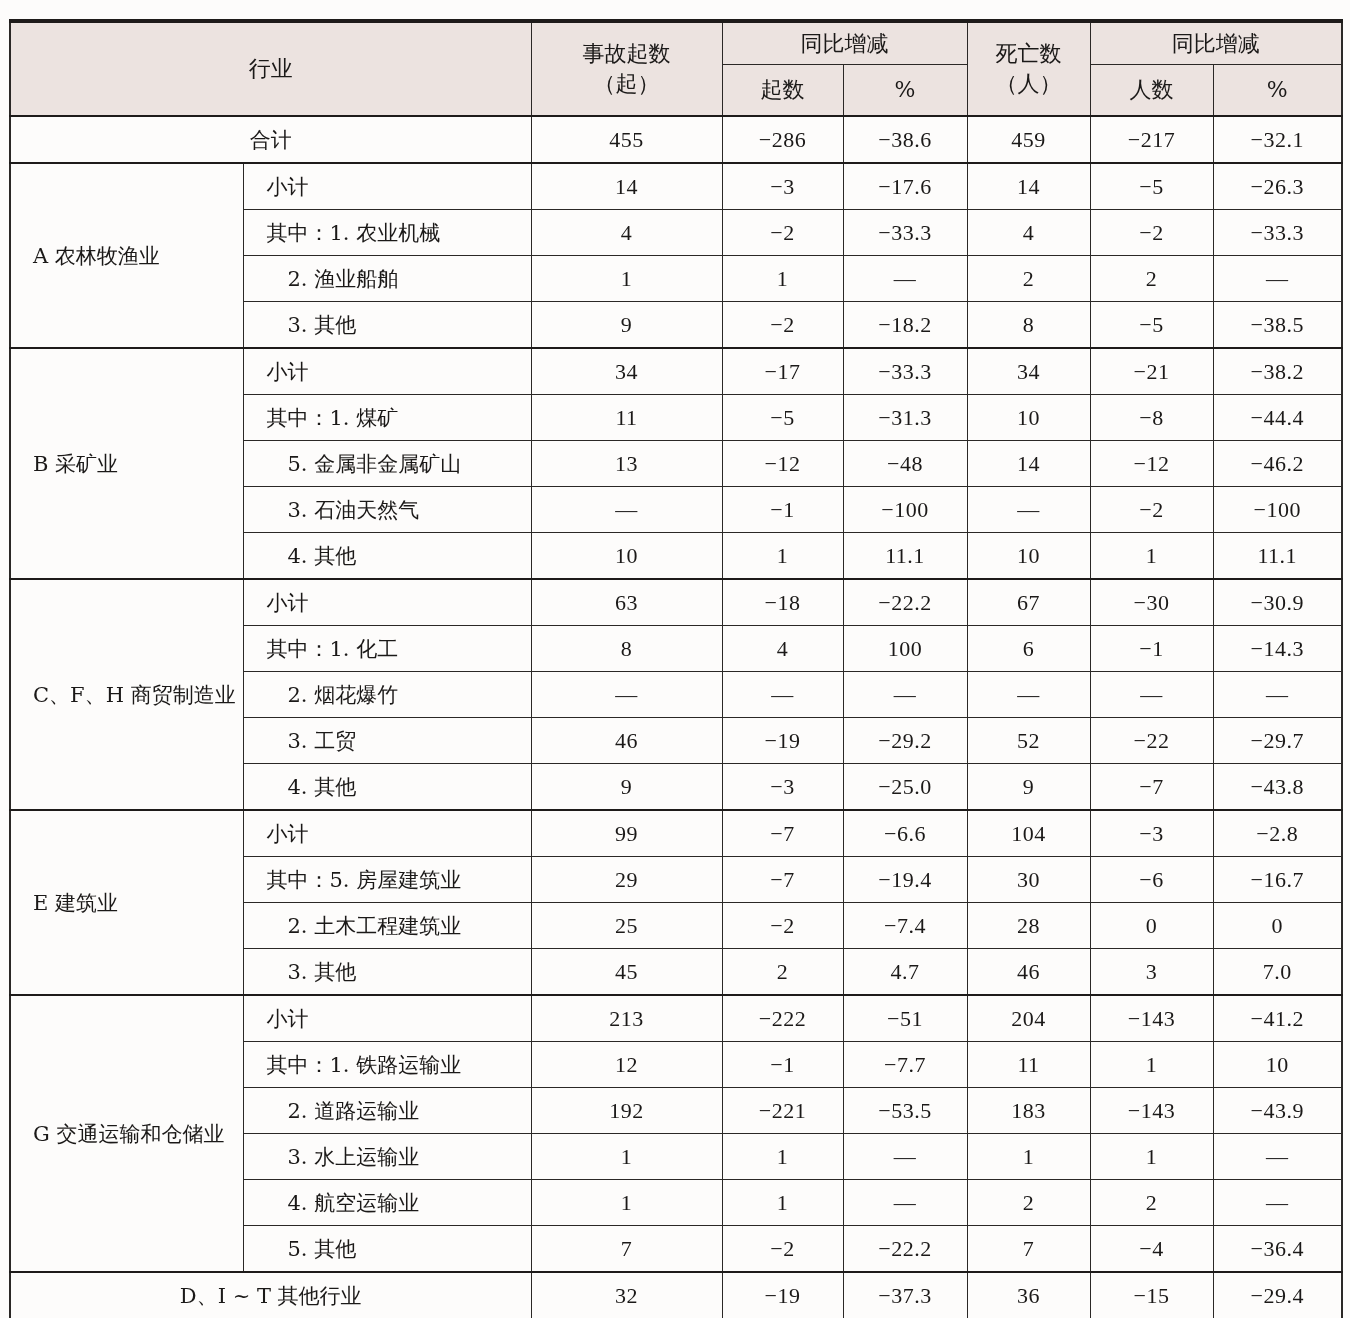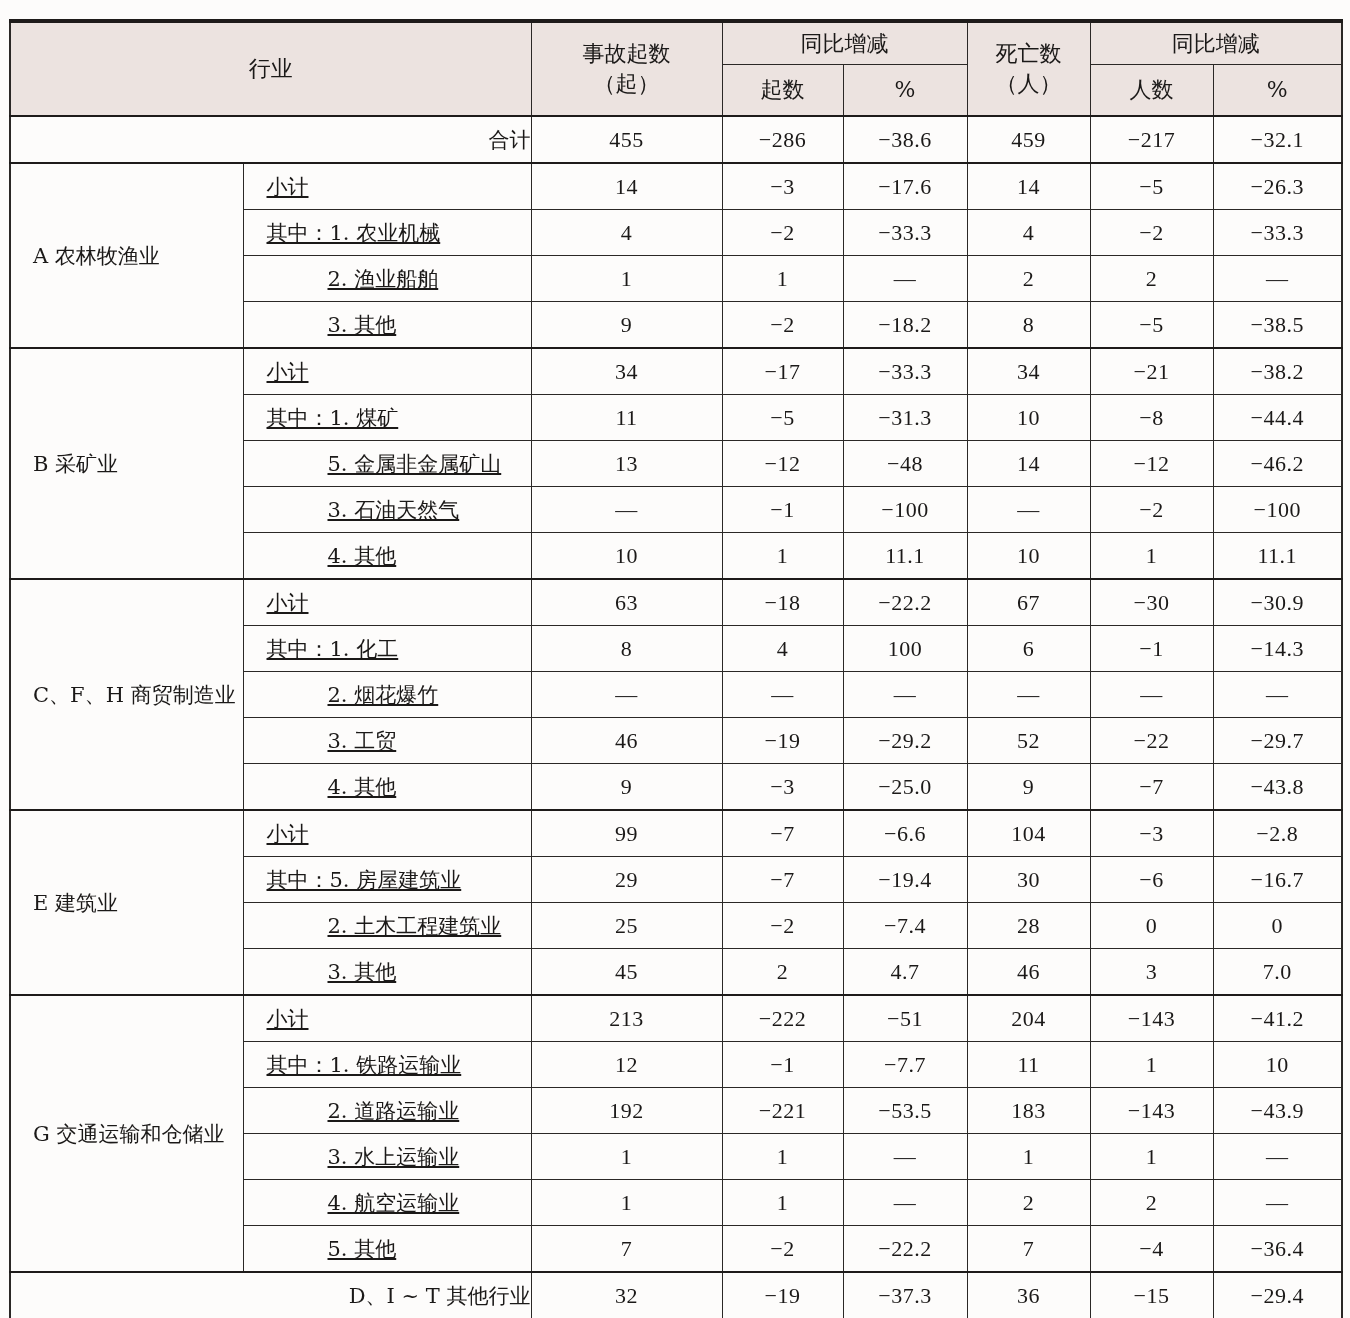--- a/index.html
+++ b/index.html
@@ -39,23 +39,23 @@
     font-size:22px;
     white-space:pre-line;
     line-height:1.35;
   }
   thead tr.h1 th{height:41px;}
   thead tr.h2 th{height:50px;}
   thead tr.h2 th, thead th.span2{border-bottom:2px solid var(--heavy);}
   tbody td{height:45px;font-size:21px;}
   td.num{font-family:"Liberation Serif","DejaVu Serif",serif;font-size:22px;letter-spacing:.5px;}
   td.group{text-align:left;padding-left:22px;}
-  td.sub{text-align:left;padding-left:23px;text-decoration:underline;}
-  td.sub.deep{padding-left:84px;}
-  td.fullspan{text-align:right;}
+  td.sub{text-align:left;padding-left:23px;}
+  td.sub.deep{padding-left:44px;}
+  td.fullspan{text-align:center;}
   tr.section-start td{border-top:2px solid var(--heavy);}
 </style>
 </head>
 <body>
 
 <div class="table-wrap">
   <table>
     <colgroup>
       <col style="width:233px">
       <col style="width:288px">

